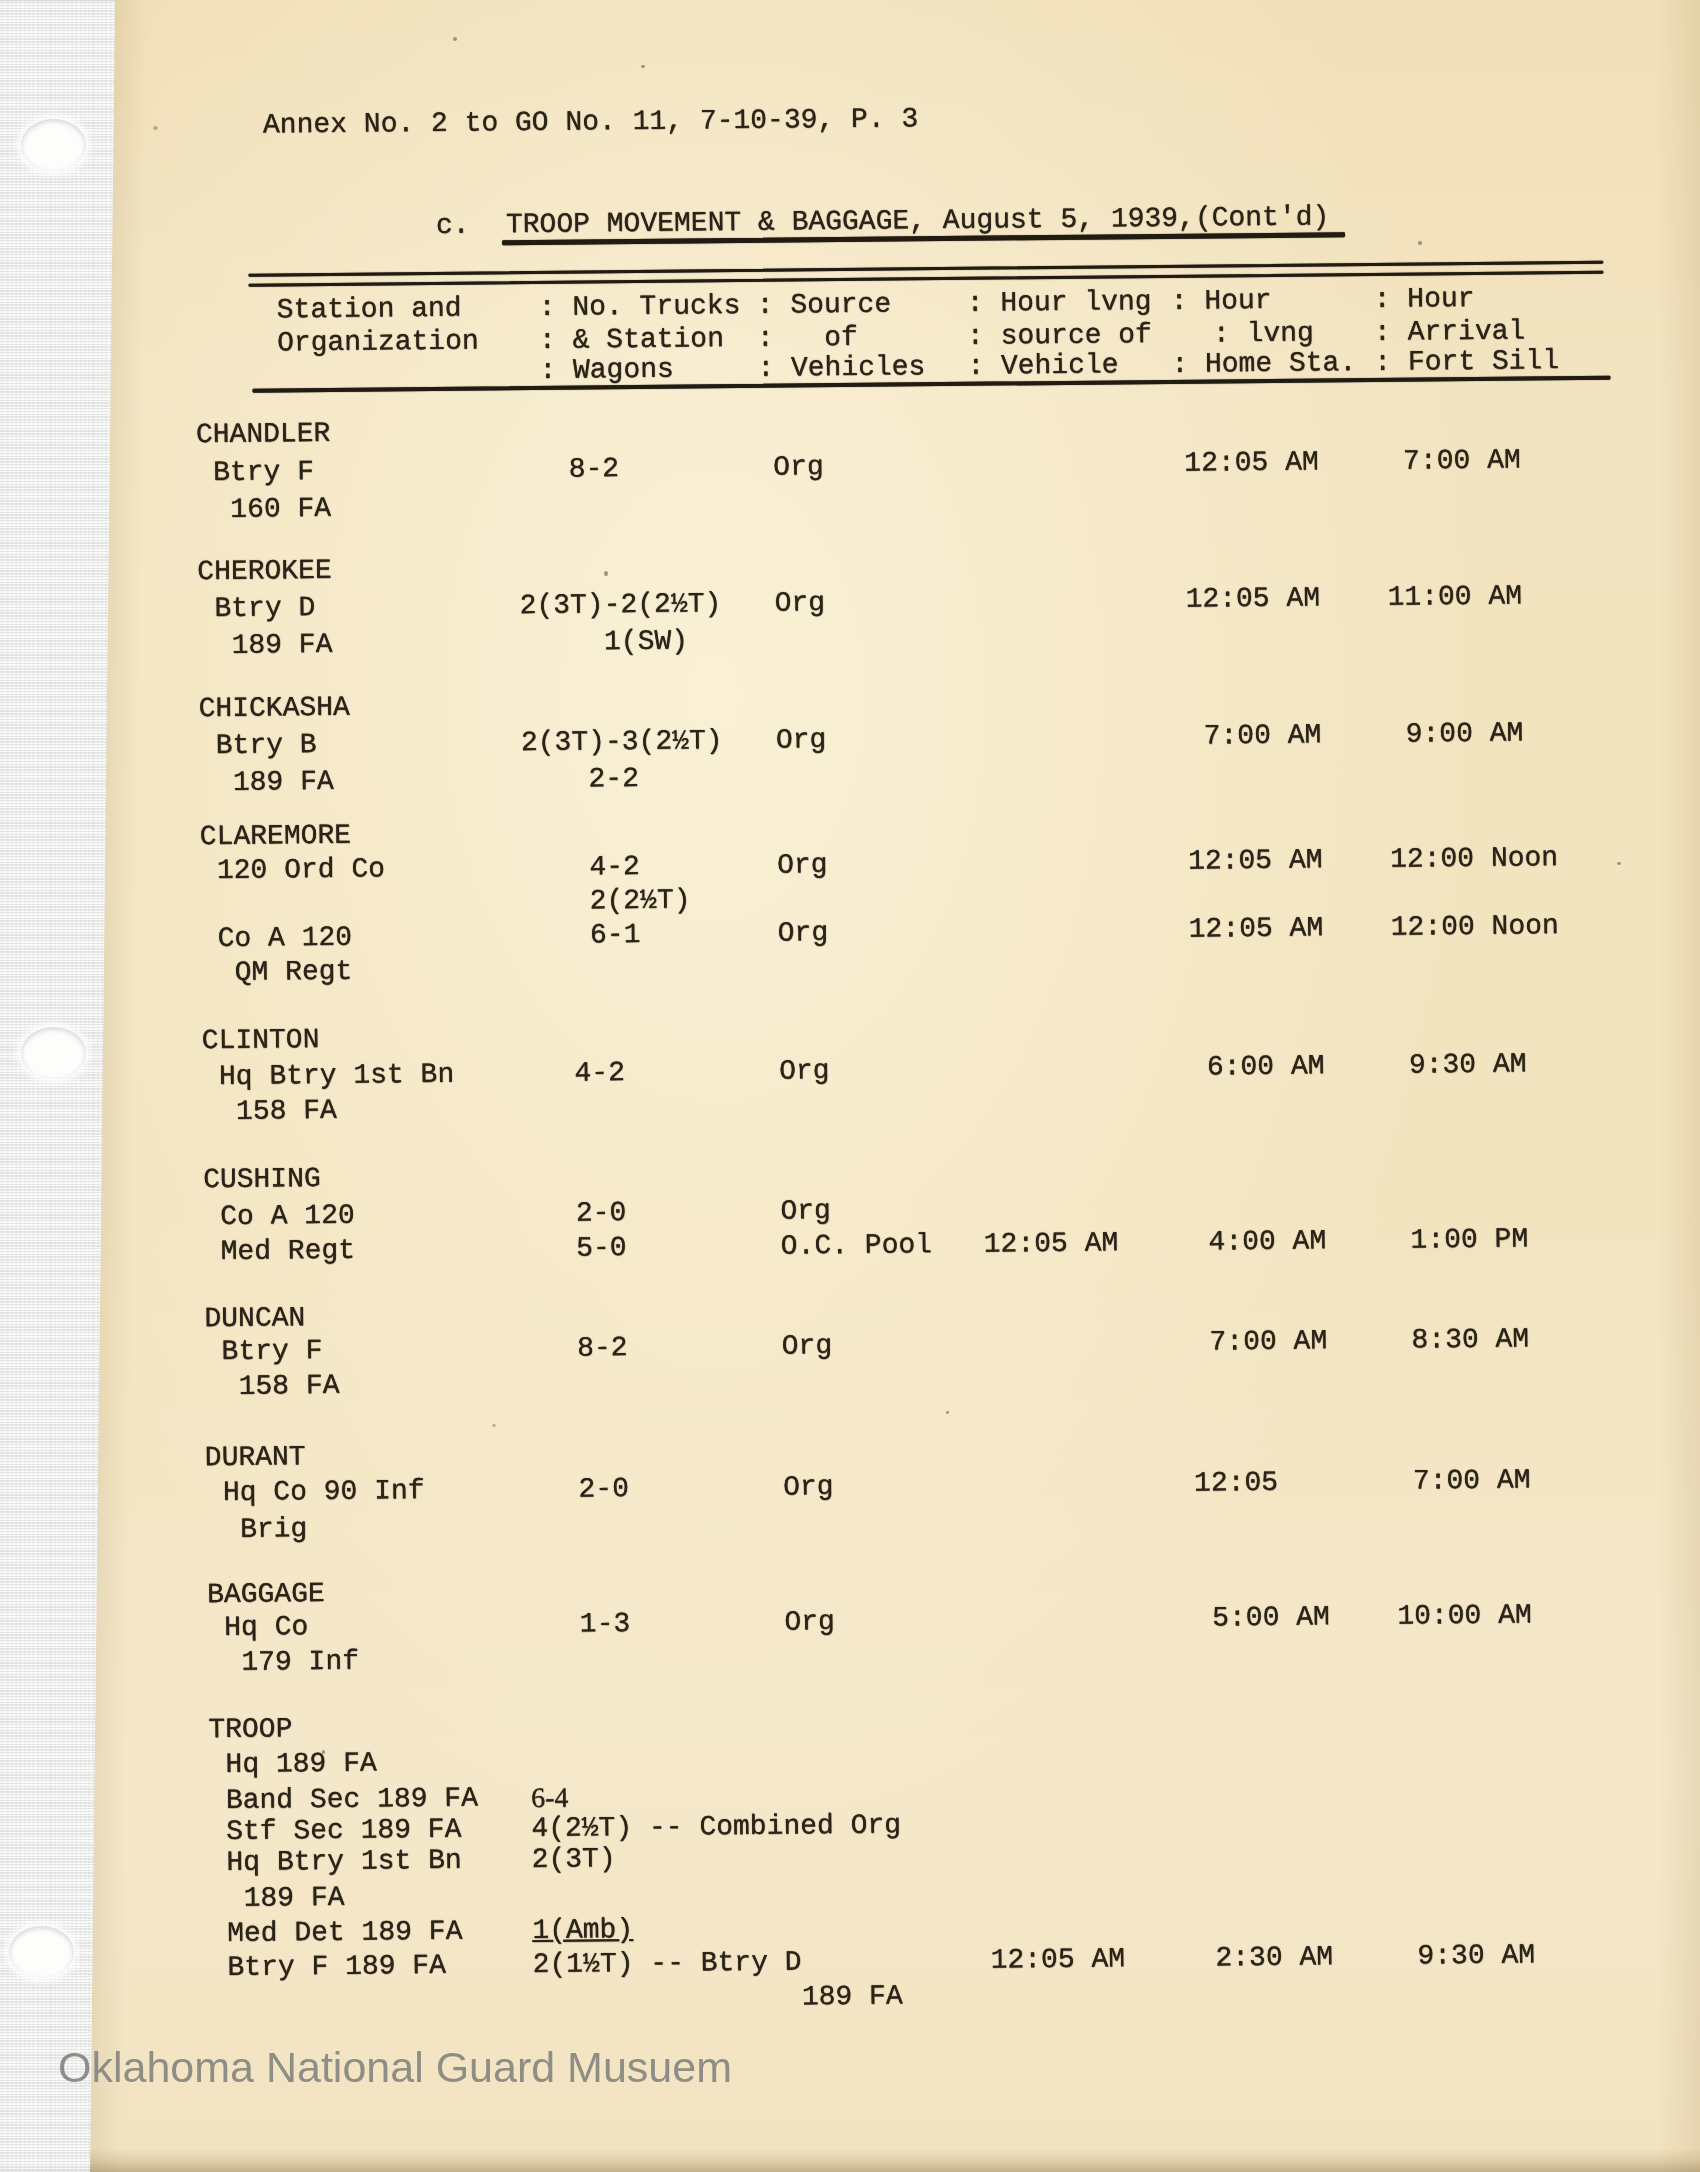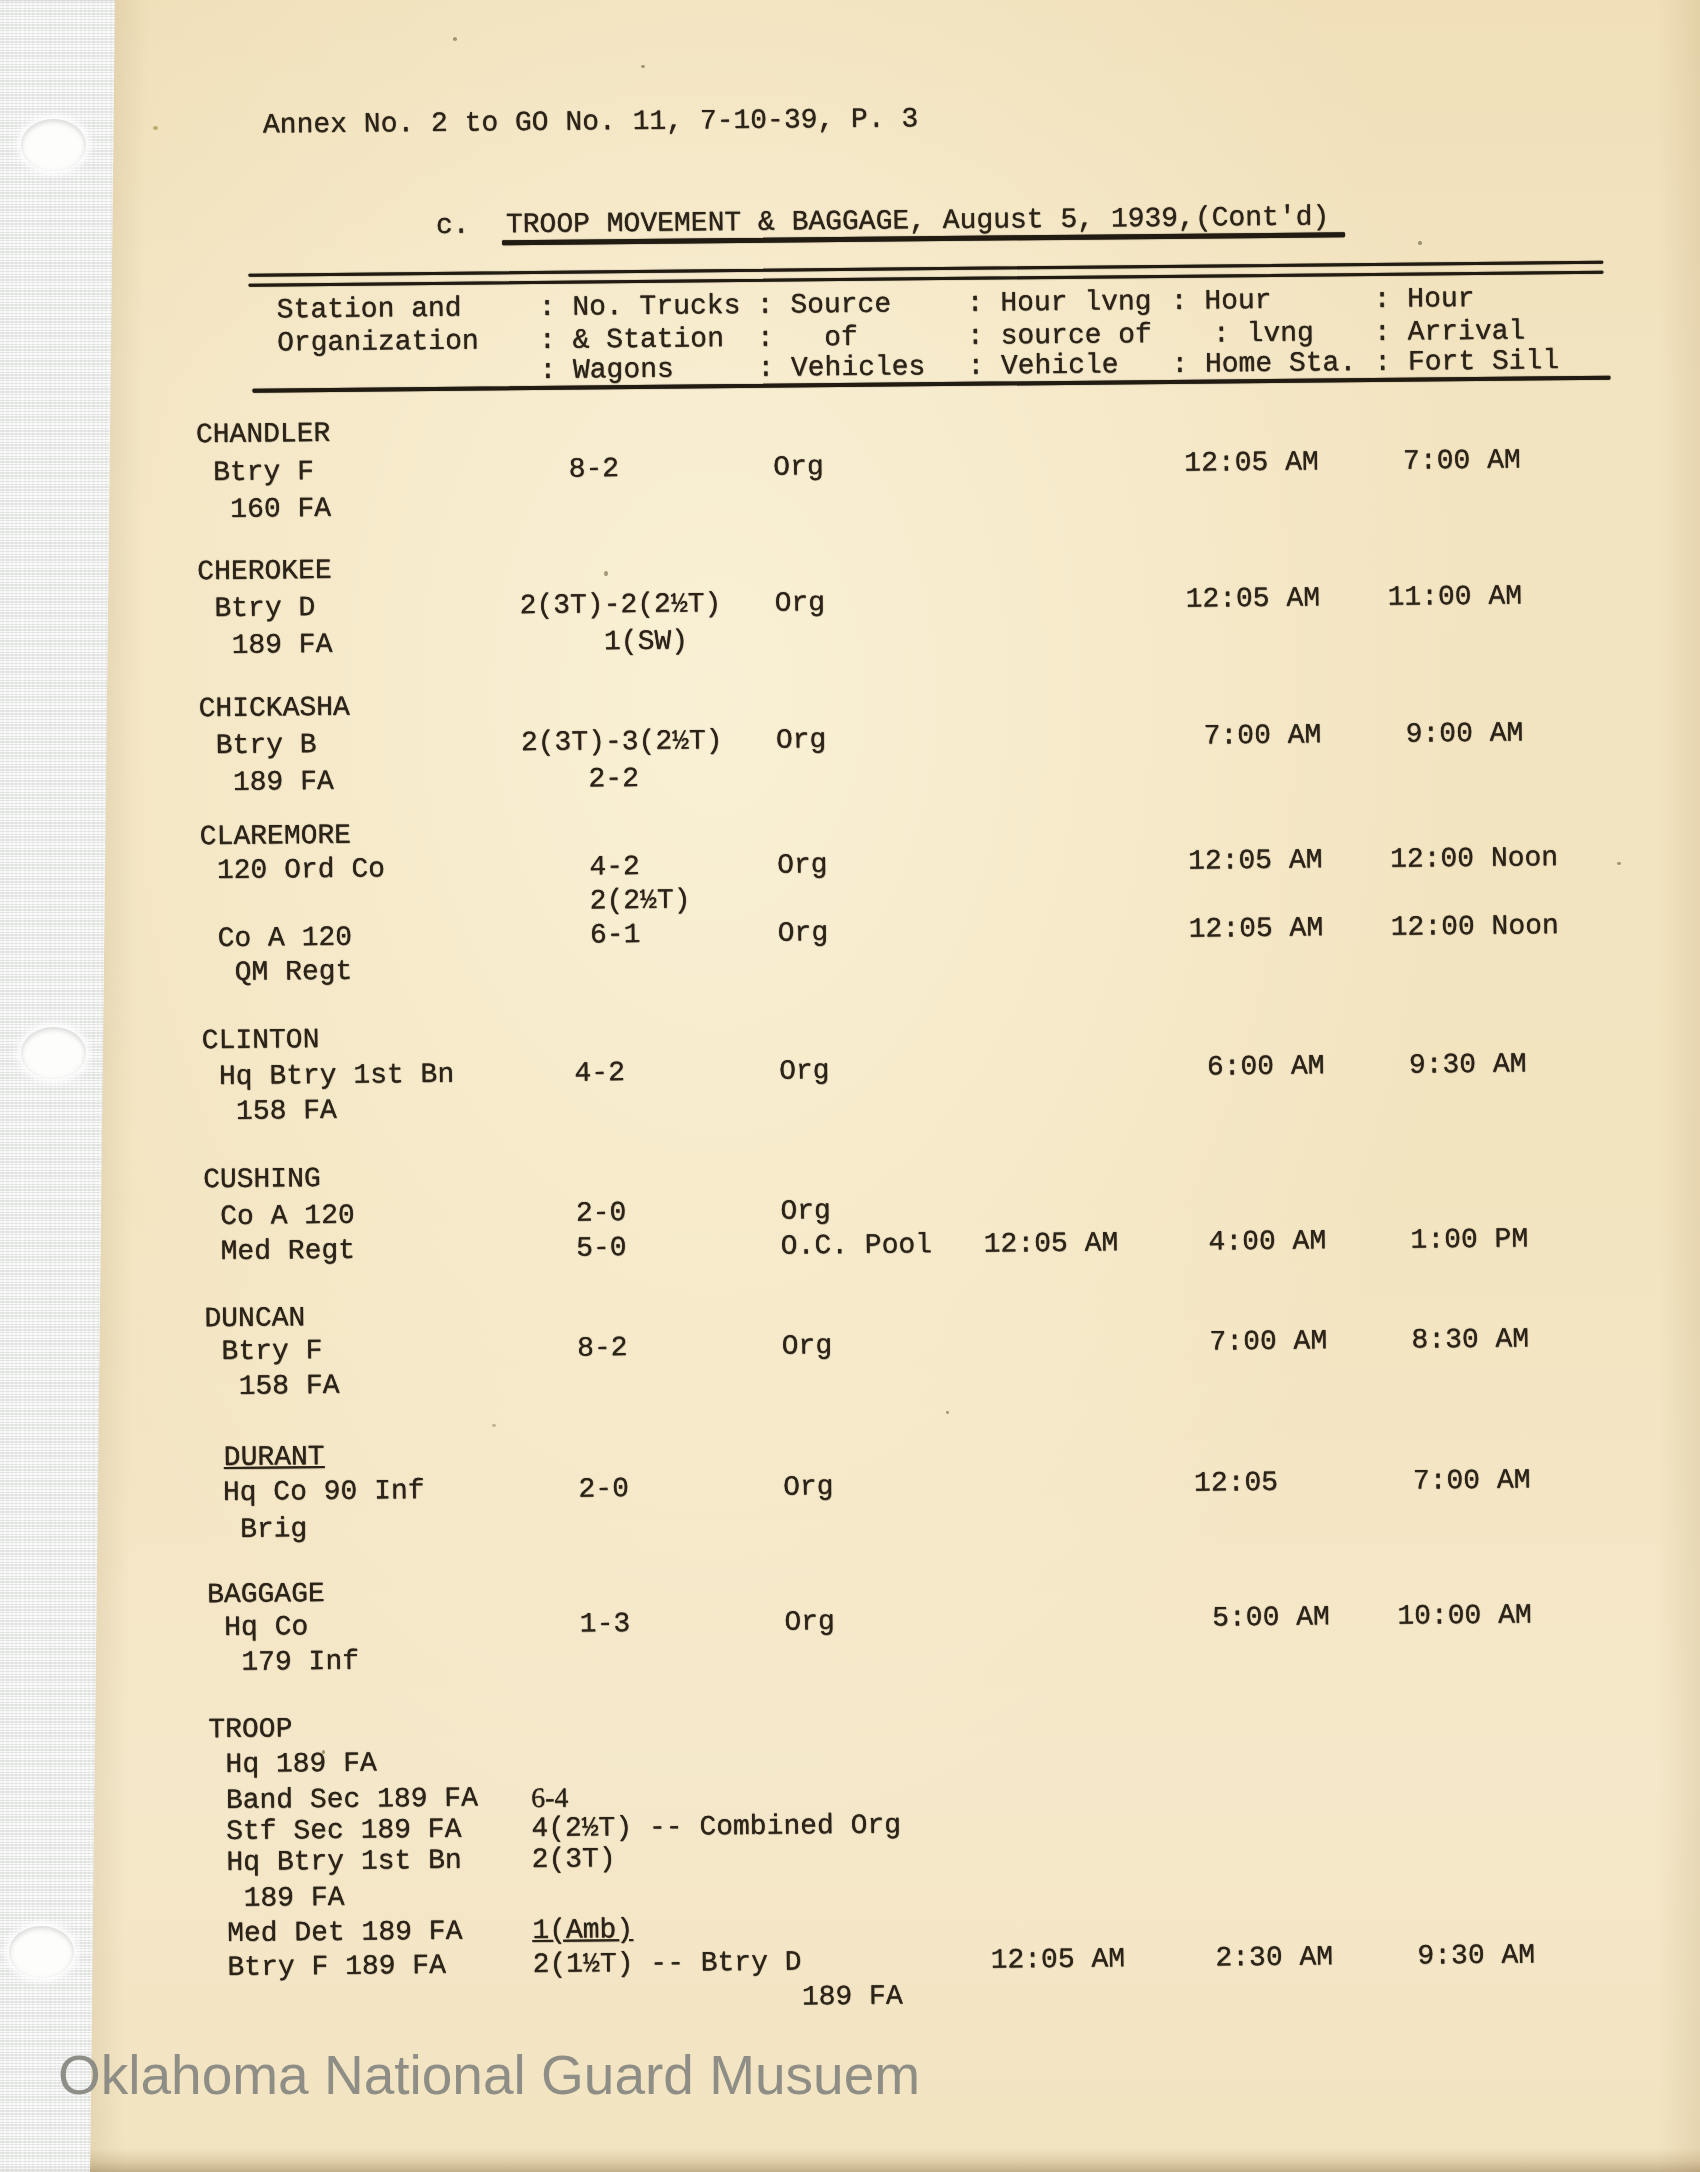--- a/index.html
+++ b/index.html
@@ -55,21 +55,21 @@
     text-shadow:0 0 1px rgba(43,35,24,.88), 0.4px 0.6px 0 rgba(43,35,24,.35);
   }
   .rule{
     position:absolute;background:#211b12;border-radius:1.4px;
     box-shadow:0 0 1.1px rgba(33,27,18,.9);
   }
   
   .watermark{
     position:absolute;left:58px;top:2043px;
     font-family:"Liberation Sans","DejaVu Sans",sans-serif;
-    font-size:55px;font-weight:400;color:#878781;opacity:.92;
+    font-size:43px;font-weight:400;color:#878781;opacity:.92;
     letter-spacing:0px;white-space:pre;
   }
   
   .speck{position:absolute;border-radius:50%;background:#5d5230;opacity:.55;}
 </style>
 </head>
 <body>
 
 <div class="paper"></div>
 <div class="strip-shadow"></div>
@@ -159,21 +159,21 @@
     <span class="tl" style="left: 982px; top: 1231px;">12:05 AM</span>
     <span class="tl" style="left: 1190px; top: 1231px;"> 4:00 AM</span>
     <span class="tl" style="left: 1392px; top: 1231px;"> 1:00 PM</span>
     <span class="tl" style="left: 202px; top: 1298px;">DUNCAN</span>
     <span class="tl" style="left: 202px; top: 1331px;"> Btry F</span>
     <span class="tl" style="left: 524px; top: 1331px;">   8-2</span>
     <span class="tl" style="left: 779px; top: 1331px;">Org</span>
     <span class="tl" style="left: 1190px; top: 1331px;"> 7:00 AM</span>
     <span class="tl" style="left: 1392px; top: 1331px;"> 8:30 AM</span>
     <span class="tl" style="left: 202px; top: 1366px;">  158 FA</span>
-    <span class="tl" style="left: 220px; top: 1437px; text-decoration: underline;">DURANT</span>
+    <span class="tl" style="left: 201px; top: 1437px;">DURANT</span>
     <span class="tl" style="left: 202px; top: 1472px;"> Hq Co 90 Inf</span>
     <span class="tl" style="left: 524px; top: 1472px;">   2-0</span>
     <span class="tl" style="left: 779px; top: 1472px;">Org</span>
     <span class="tl" style="left: 1190px; top: 1472px;">12:05</span>
     <span class="tl" style="left: 1392px; top: 1472px;"> 7:00 AM</span>
     <span class="tl" style="left: 202px; top: 1509px;">  Brig</span>
     <span class="tl" style="left: 202px; top: 1574px;">BAGGAGE</span>
     <span class="tl" style="left: 202px; top: 1607px;"> Hq Co</span>
     <span class="tl" style="left: 524px; top: 1607px;">   1-3</span>
     <span class="tl" style="left: 779px; top: 1607px;">Org</span>

